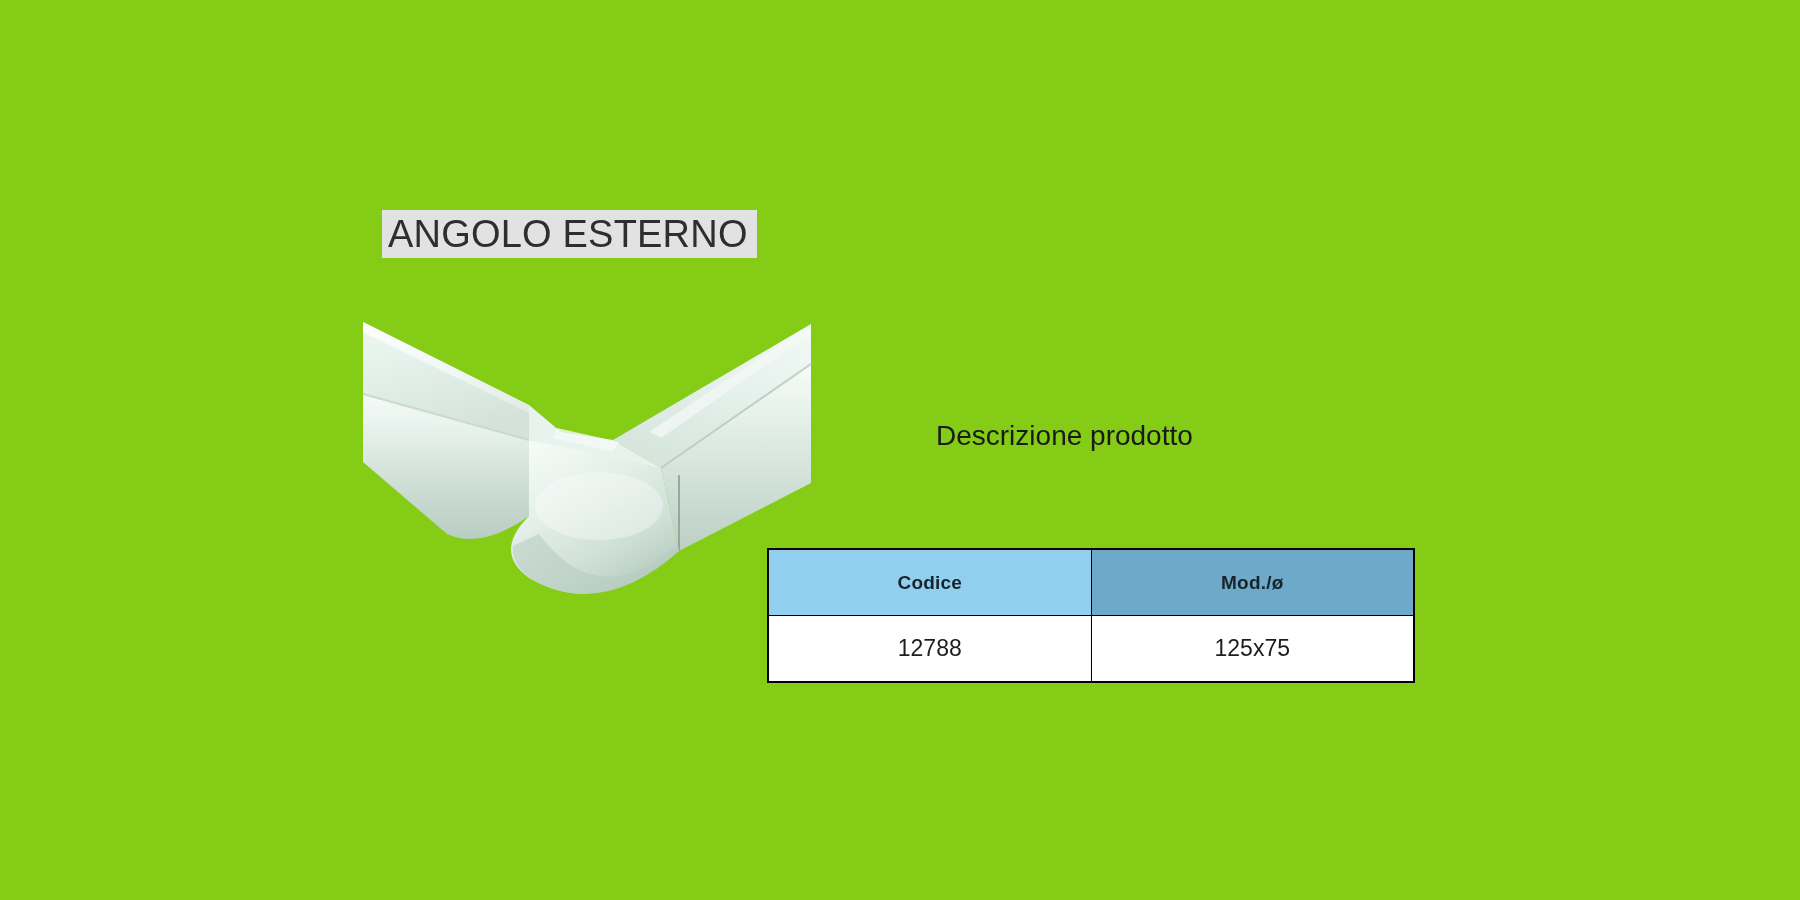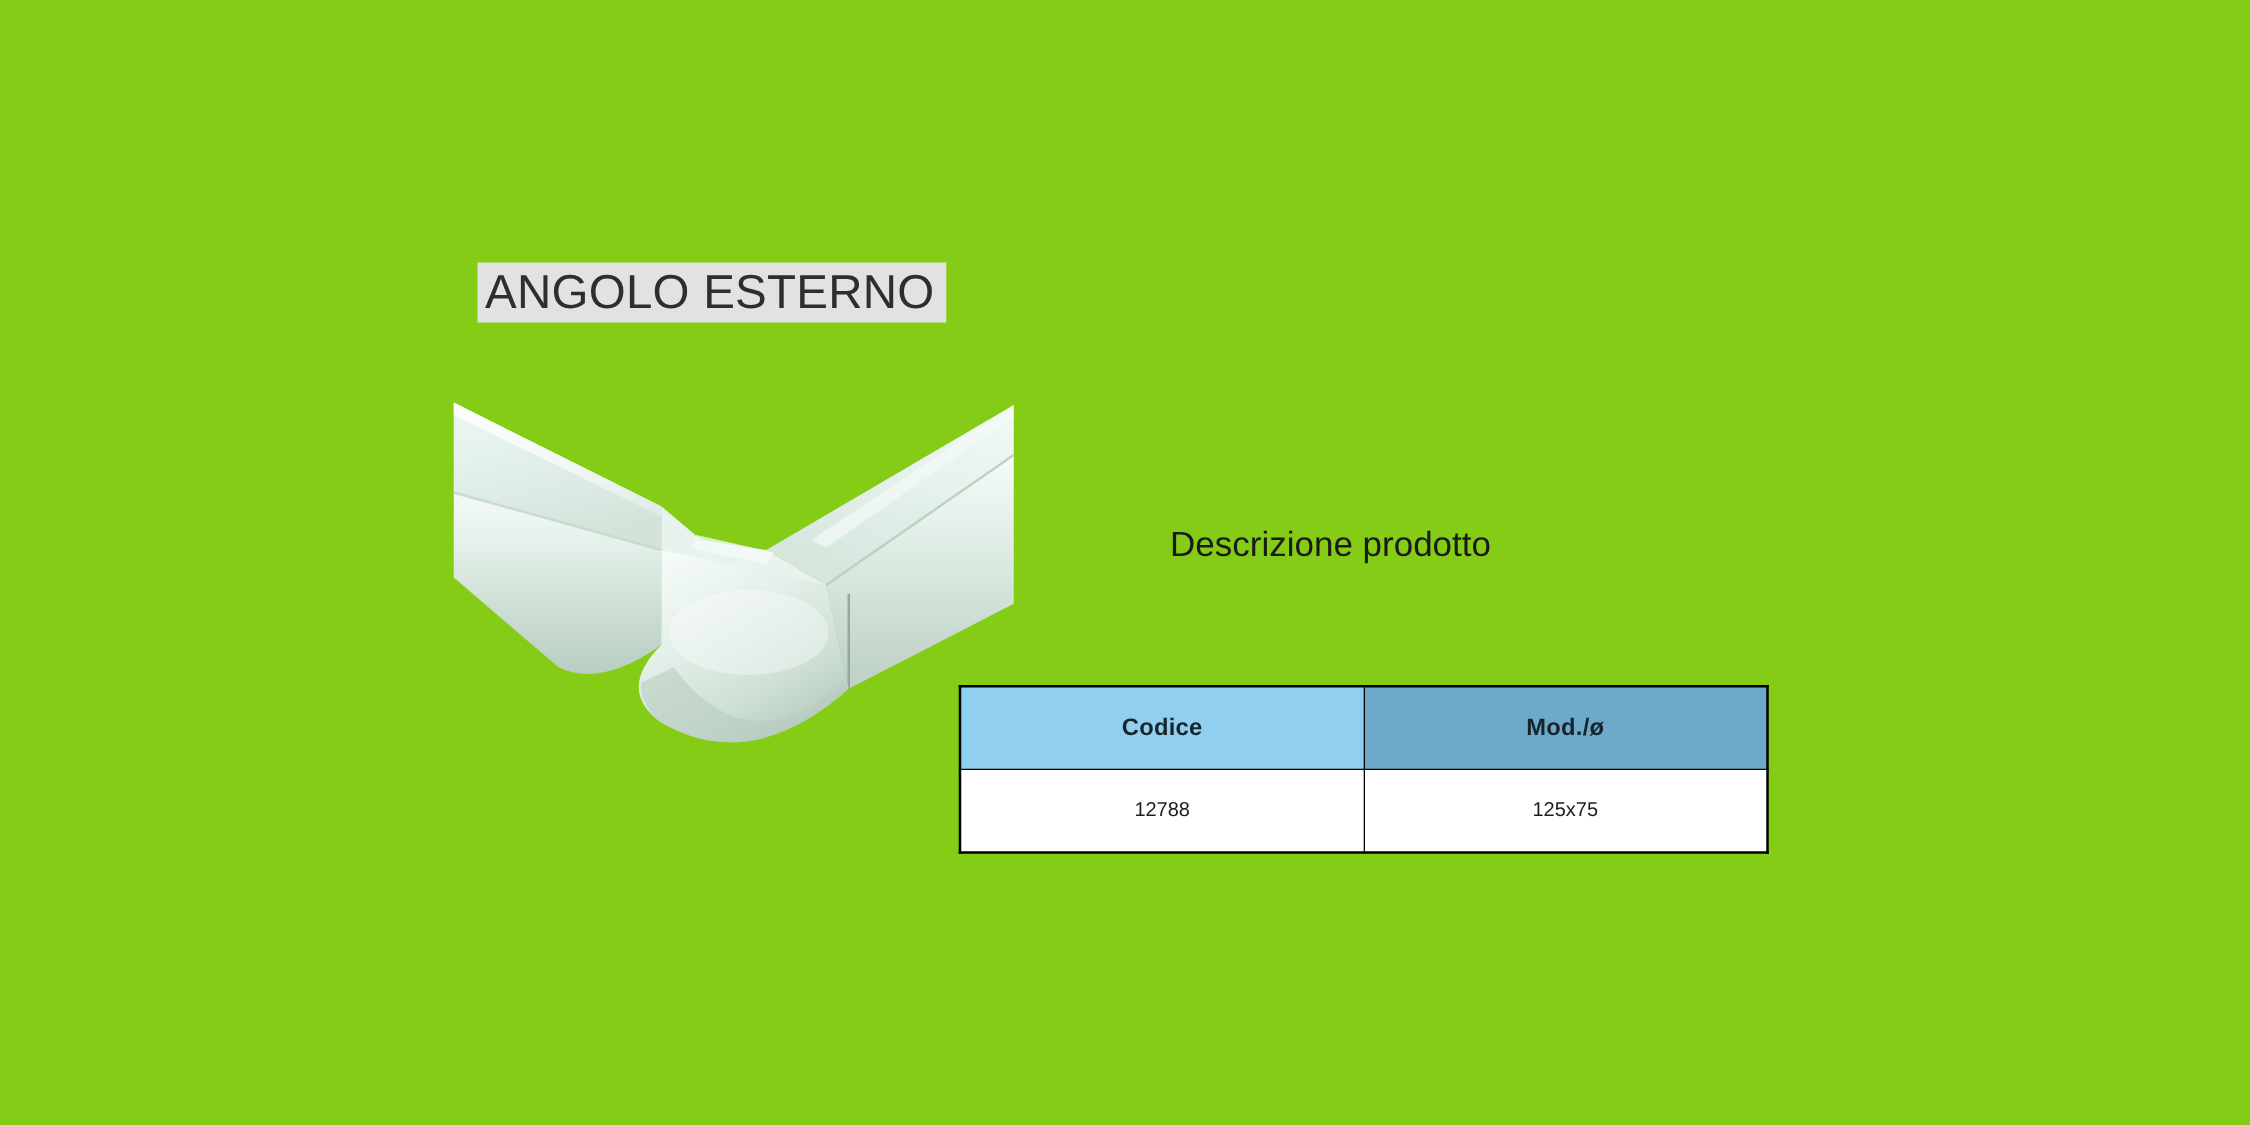--- a/index.html
+++ b/index.html
@@ -114,21 +114,21 @@
     letter-spacing: 0.2px;
   }
   table.spec-table th.col-codice {
     background: #90cfee;
   }
   table.spec-table th.col-mod {
     background: #6daaca;
   }
   table.spec-table td {
     background: #ffffff;
-    font-size: 16px;
+    font-size: 23px;
     font-weight: 400;
     color: #1d1d1d;
   }
 </style>
 </head>
 <body>
 
 <div class="page">
 
   <div class="title-banner">

